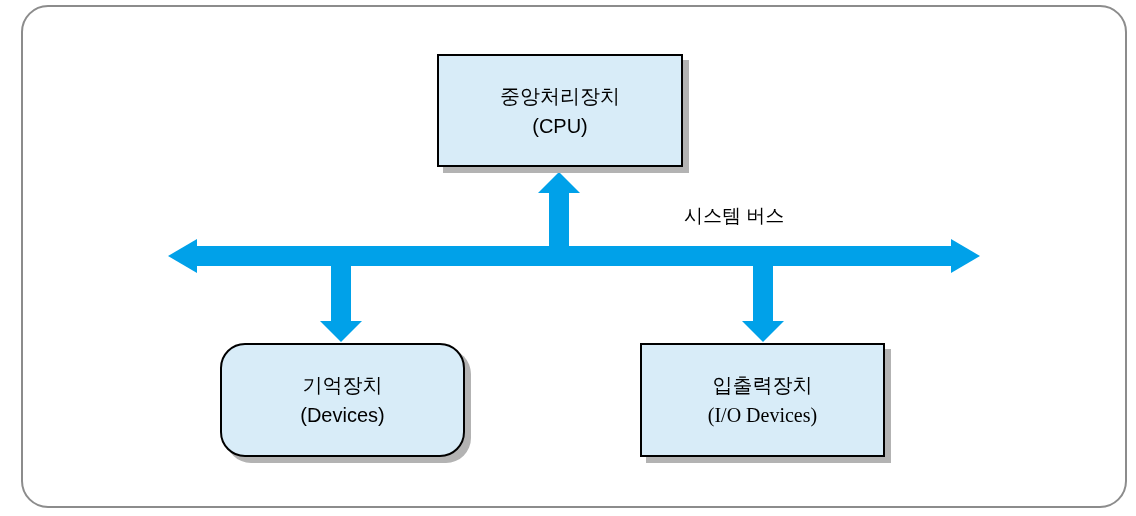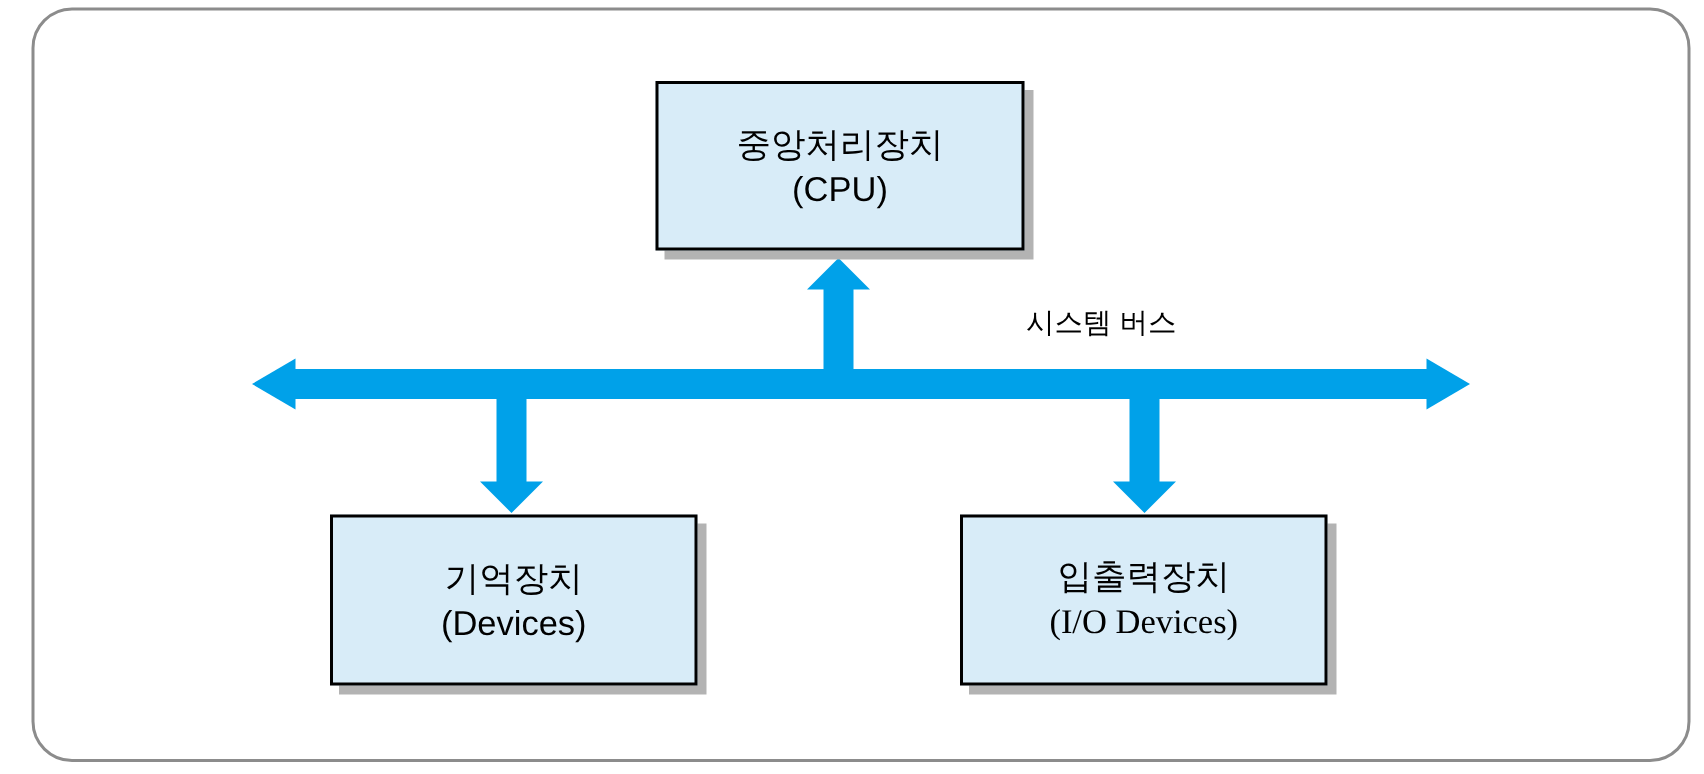--- a/index.html
+++ b/index.html
@@ -43,26 +43,26 @@
     position: absolute;
     box-sizing: border-box;
     background: var(--node-fill, #d8ecf8);
     border: 2px solid var(--node-border, #000);
     box-shadow: 6px 6px 0 var(--node-shadow, #b3b3b3);
     display: flex;
     flex-direction: column;
     align-items: center;
     justify-content: center;
     text-align: center;
-    font-size: 23px;
+    font-size: 20px;
     line-height: 30px;
     color: var(--text, #000);
   }
   .node-cpu    { left: 437px; top: 54px;  width: 246px; height: 113px; }
-  .node-memory { left: 220px; top: 343px; width: 245px; height: 114px; }
+  .node-memory { left: 220px; top: 343px; width: 245px; height: 114px; border-radius: 25px; }
   .node-io     { left: 640px; top: 343px; width: 245px; height: 114px; font-family: Liberation Serif, serif; }
   .bus-label {
     position: absolute;
     left: 684px;
     top: 202px;
     width: 220px;
     text-align: left;
     font-size: 19px;
     line-height: 28px;
     color: var(--text, #000);

